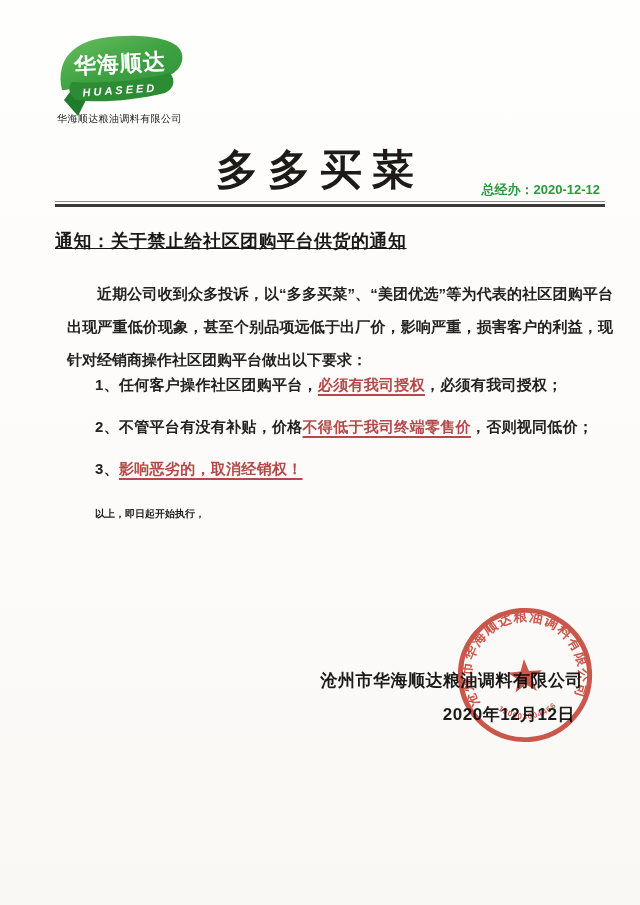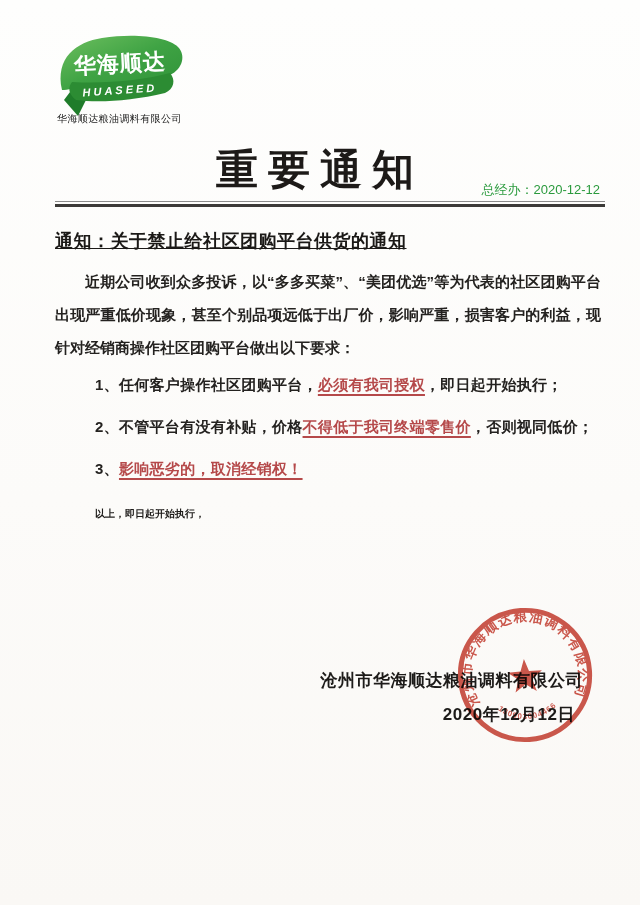--- a/index.html
+++ b/index.html
@@ -19,32 +19,32 @@
     font-size:10px;font-weight:400;color:#222;letter-spacing:.4px;
   }
   
   .title{
     position:absolute;left:0;top:142px;width:640px;margin:0;
     text-align:center;
     font-size:42px;font-weight:800;letter-spacing:10px;color:#1d1a18;
   }
   .issuer-date{
     position:absolute;right:40px;top:181px;
-    font-size:13px;font-weight:400;color:#2a9a3d;
+    font-size:13px;font-weight:700;color:#2a9a3d;
   }
   .rule{position:absolute;left:55px;top:201px;width:550px;}
   .rule-thin{height:1px;background:#8a8a8a;}
   .rule-gap{height:2px;}
   .rule-thick{height:3px;background:#3c3a38;}
   .subject{
     position:absolute;left:55px;top:229px;
     font-size:18px;font-weight:800;color:#1b1917;letter-spacing:.5px;text-decoration:underline;
   }
   .intro{
-    position:absolute;left:55px;top:265px;width:546px;margin:0;
+    position:absolute;left:55px;top:265px;width:546px;margin:12px;
     font-size:15px;font-weight:700;line-height:33px;
     text-indent:2em;text-align:justify;color:#242220;
   }
   .list{position:absolute;left:95px;top:376px;width:500px;}
   .list-item{
     font-size:15px;font-weight:700;color:#242220;
     margin-bottom:23px;letter-spacing:.3px;
   }
   .em-red{
     color:#b5494a;
@@ -90,36 +90,36 @@
       <path d="M10,60 C3,28 24,12 50,8 C84,3 116,7 126,17 C134,25 131,39 118,45 C98,53 58,58 36,58 C24,58 15,60 10,60 Z" fill="url(#gLeaf)"></path>
       <text x="68" y="41" text-anchor="middle" font-size="22" font-weight="bold" fill="#ffffff" transform="rotate(-3 68 35)" letter-spacing="1">华海顺达</text>
 
       <path d="M20,52 C55,54 92,50 118,43 C124,50 122,59 113,63 C80,71 46,73 24,70 C16,64 16,57 20,52 Z" fill="#2c8c33"></path>
       <text x="68" y="64" text-anchor="middle" font-size="11" font-weight="bold" font-style="italic" letter-spacing="3" fill="#ffffff" transform="rotate(-4 68 62)">HUASEED</text>
     </svg>
   </div>
 
   <div class="company-name">华海顺达粮油调料有限公司</div>
 
-  <h1 class="title">重要通知</h1>
+  <h1 class="title">多多买菜</h1>
   <div class="issuer-date">总经办：2020-12-12</div>
 
   <div class="rule">
     <div class="rule-thin"></div>
     <div class="rule-gap"></div>
     <div class="rule-thick"></div>
   </div>
 
   <div class="subject">通知：关于禁止给社区团购平台供货的通知</div>
 
   <p class="intro">近期公司收到众多投诉，以“多多买菜”、“美团优选”等为代表的社区团购平台出现严重低价现象，甚至个别品项远低于出厂价，影响严重，损害客户的利益，现针对经销商操作社区团购平台做出以下要求：</p>
 
   <div class="list">
     <div class="list-item">
-      <span>1、任何客户操作社区团购平台，</span><span class="em-red">必须有我司授权</span><span>，即日起开始执行；</span>
+      <span>1、任何客户操作社区团购平台，</span><span class="em-red">必须有我司授权</span><span>，必须有我司授权；</span>
     </div>
     <div class="list-item">
       <span>2、不管平台有没有补贴，价格</span><span class="em-red">不得低于我司终端零售价</span><span>，否则视同低价；</span>
     </div>
     <div class="list-item">
       <span>3、</span><span class="em-red">影响恶劣的，取消经销权！</span><span></span>
     </div>
   </div>
 
   <div class="closing">

